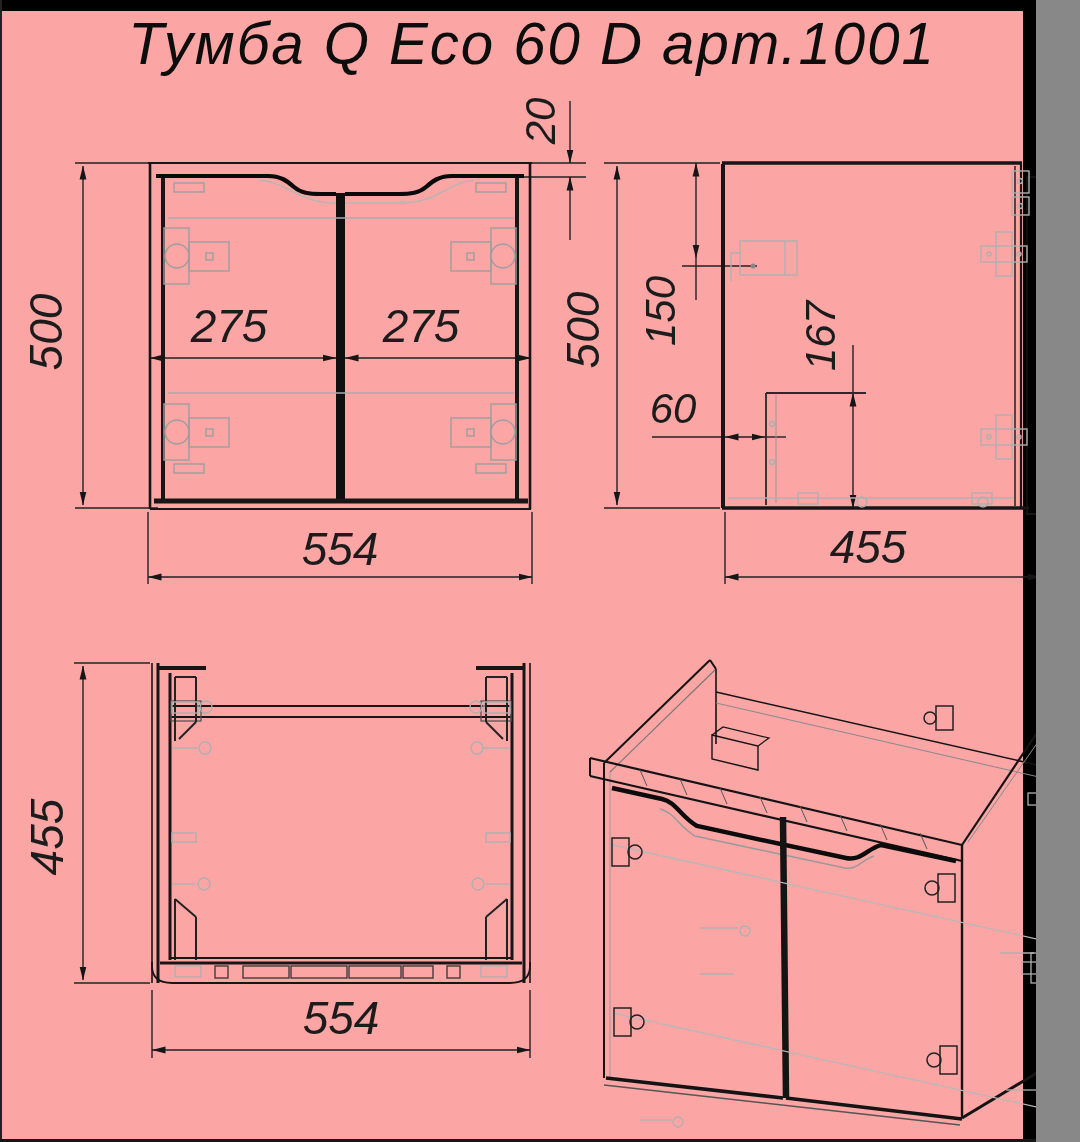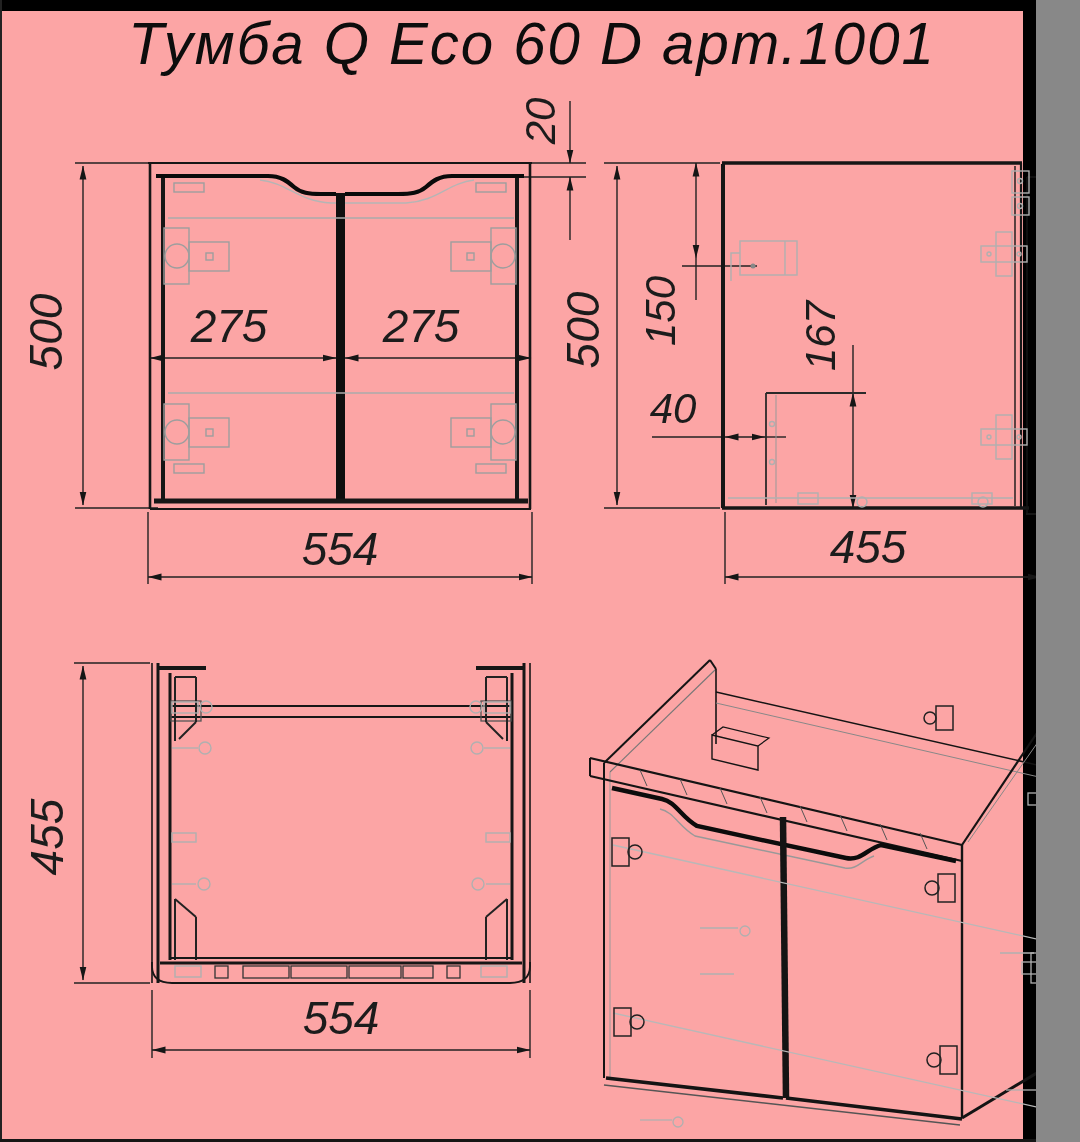--- a/index.html
+++ b/index.html
@@ -317,20 +317,20 @@
   </svg>
 
   <div class="dim-label rot fs46" style="left:46px;top:332px">500</div>
   <div class="dim-label rot fs42" style="left:541px;top:121px">20</div>
   <div class="dim-label fs46" style="left:229px;top:326px">275</div>
   <div class="dim-label fs46" style="left:421px;top:326px">275</div>
   <div class="dim-label fs46" style="left:340px;top:549px">554</div>
 
   <div class="dim-label rot fs46" style="left:583px;top:330px">500</div>
   <div class="dim-label rot fs42" style="left:661px;top:311px">150</div>
-  <div class="dim-label fs42" style="left:673px;top:409px">40</div>
+  <div class="dim-label fs42" style="left:673px;top:409px">60</div>
   <div class="dim-label rot fs42" style="left:821px;top:336px">167</div>
   <div class="dim-label fs46" style="left:868px;top:547px">455</div>
 
   <div class="dim-label rot fs46" style="left:47px;top:837px">455</div>
   <div class="dim-label fs46" style="left:341px;top:1018px">554</div>
 
 </div>
 
 </body></html>

